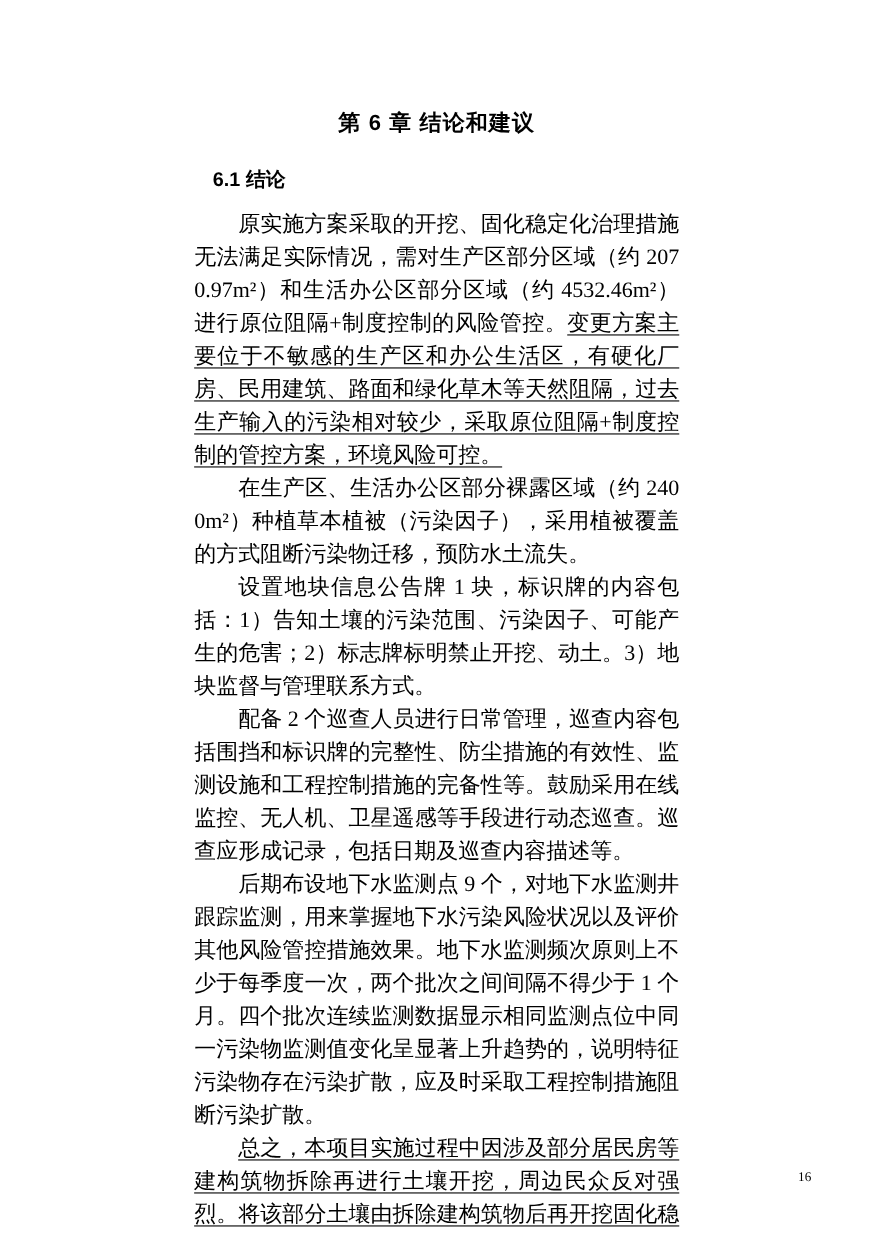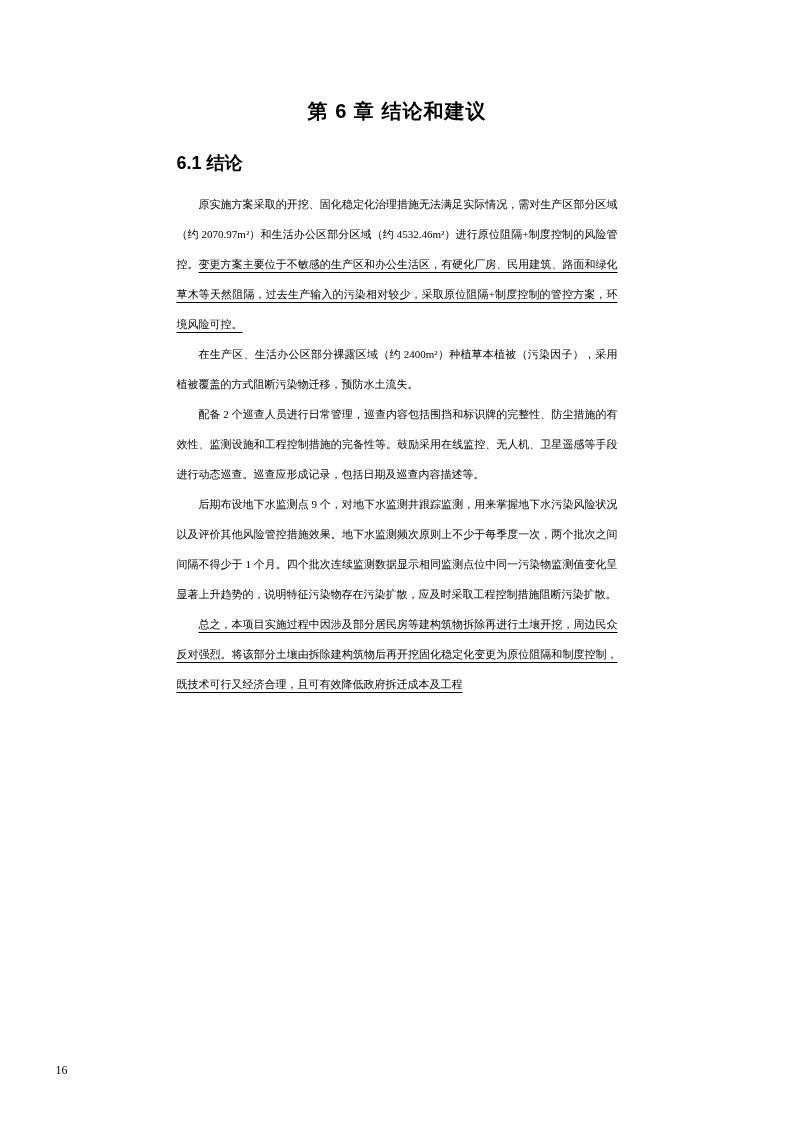--- a/index.html
+++ b/index.html
@@ -21,60 +21,61 @@
   }
   .chapter-title {
     margin: 0 0 26px 0;
     text-align: center;
     font-size: 20px;
     font-weight: bold;
     font-family: "Liberation Sans", "DejaVu Sans", sans-serif;
     letter-spacing: 1px;
   }
   .section-heading {
-    margin: 0 0 14px 0;
+    margin: 0 0 14px 17px;
     text-align: left;
     font-size: 18px;
     font-weight: bold;
     font-family: "Liberation Sans", "DejaVu Sans", sans-serif;
   }
   .body-text p.para {
     margin: 0;
     padding: 0;
-    font-size: 11px;
+    font-size: 20px;
     line-height: 30px;
     text-align: justify;
     text-indent: 2em;
     word-break: break-all;
   }
   .body-text p.para span.u {
     text-decoration: underline;
     text-underline-offset: 4px;
     text-decoration-thickness: 1px;
   }
   .page-number {
     position: absolute;
     left: 0;
     right: 0;
     bottom: 44px;
-    text-align: left;
+    text-align: right;
     font-size: 12px;
     font-family: "Liberation Serif", "DejaVu Serif", serif;
   }
 </style>
 </head>
 <body>
 
 <div class="page">
   <h1 class="chapter-title">第 6 章  结论和建议</h1>
 
   <h2 class="section-heading">6.1 结论</h2>
 
   <div class="body-text" id="paragraphs">
       <p class="para"><span>原实施方案采取的开挖、固化稳定化治理措施无法满足实际情况，需对生产区部分区域（约 2070.97m²）和生活办公区部分区域（约 4532.46m²）进行原位阻隔+制度控制的风险管控。</span><span class="u">变更方案主要位于不敏感的生产区和办公生活区，有硬化厂房、民用建筑、路面和绿化草木等天然阻隔，过去生产输入的污染相对较少，采取原位阻隔+制度控制的管控方案，环境风险可控。</span></p>
       <p class="para"><span>在生产区、生活办公区部分裸露区域（约 2400m²）种植草本植被（污染因子），采用植被覆盖的方式阻断污染物迁移，预防水土流失。</span></p>
+      <p class="para"><span>设置地块信息公告牌 1 块，标识牌的内容包括：1）告知土壤的污染范围、污染因子、可能产生的危害；2）标志牌标明禁止开挖、动土。3）地块监督与管理联系方式。</span></p>
       <p class="para"><span>配备 2 个巡查人员进行日常管理，巡查内容包括围挡和标识牌的完整性、防尘措施的有效性、监测设施和工程控制措施的完备性等。鼓励采用在线监控、无人机、卫星遥感等手段进行动态巡查。巡查应形成记录，包括日期及巡查内容描述等。</span></p>
       <p class="para"><span>后期布设地下水监测点 9 个，对地下水监测井跟踪监测，用来掌握地下水污染风险状况以及评价其他风险管控措施效果。地下水监测频次原则上不少于每季度一次，两个批次之间间隔不得少于 1 个月。四个批次连续监测数据显示相同监测点位中同一污染物监测值变化呈显著上升趋势的，说明特征污染物存在污染扩散，应及时采取工程控制措施阻断污染扩散。</span></p>
       <p class="para"><span class="u">总之，本项目实施过程中因涉及部分居民房等建构筑物拆除再进行土壤开挖，周边民众反对强烈。将该部分土壤由拆除建构筑物后再开挖固化稳定化变更为原位阻隔和制度控制，既技术可行又经济合理，且可有效降低政府拆迁成本及工程</span></p>
     </div>
 
   <div class="page-number">16</div>
 </div>
 
 </body></html>

